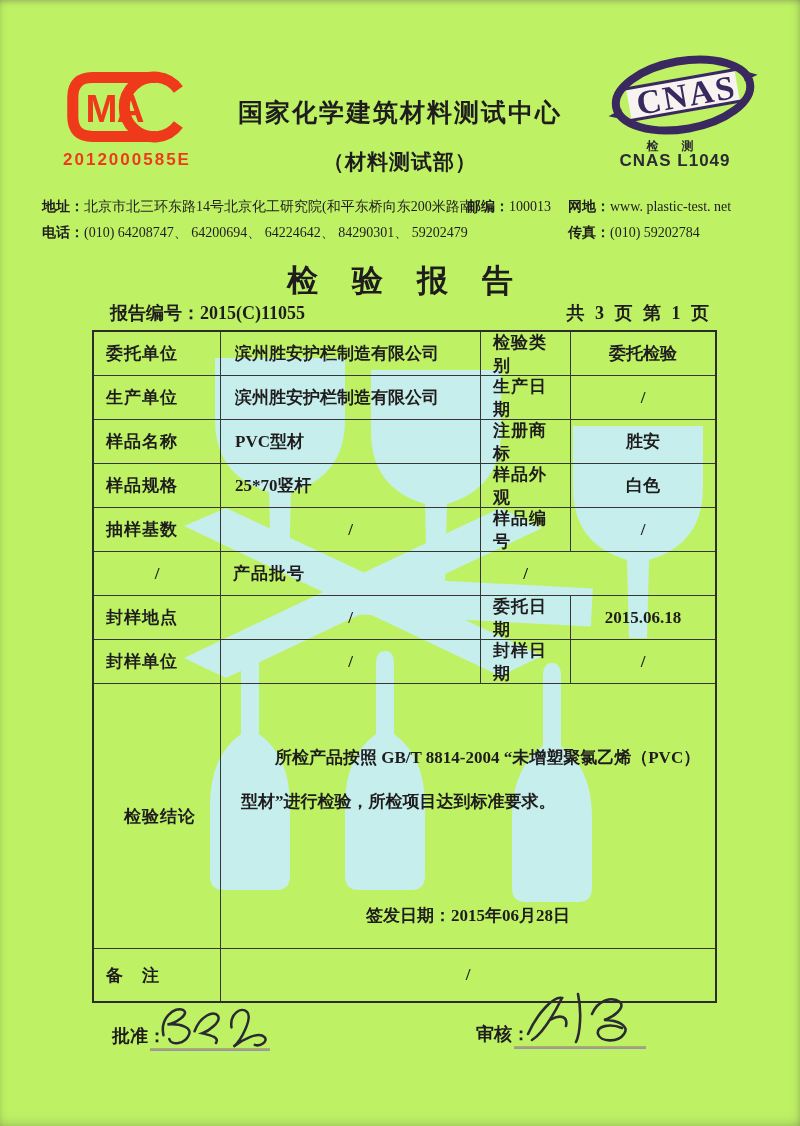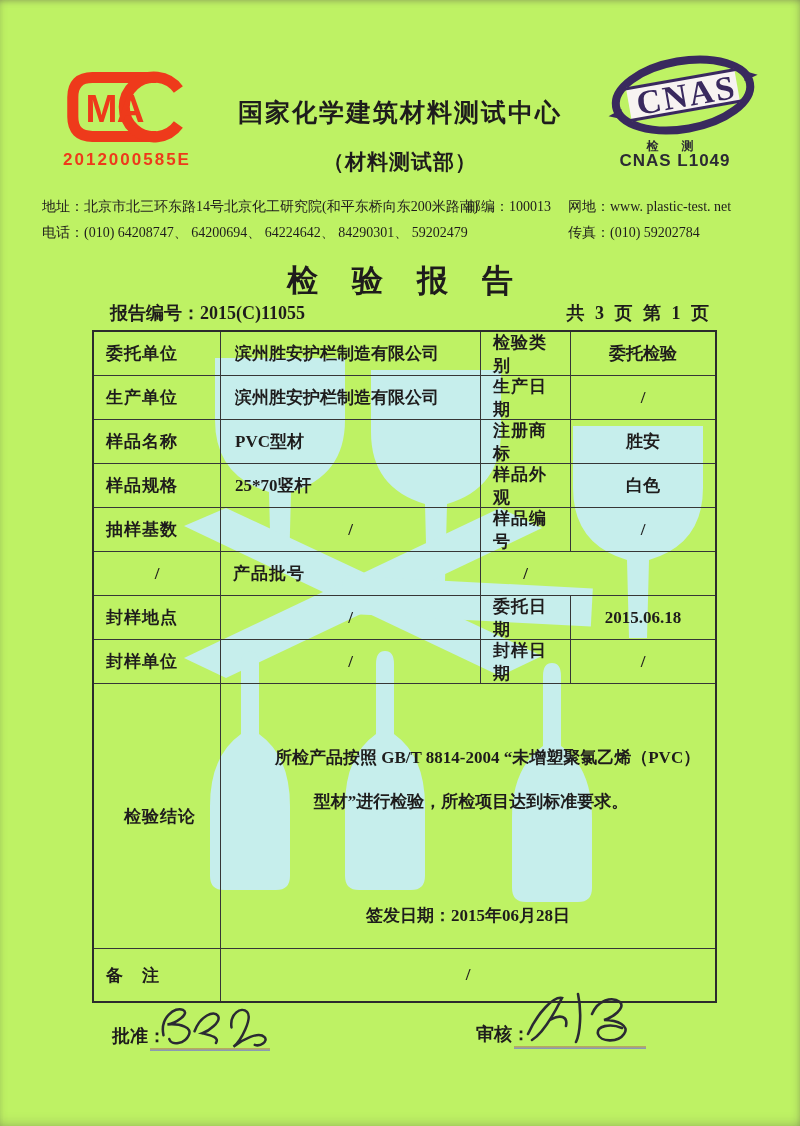--- a/index.html
+++ b/index.html
@@ -23,21 +23,21 @@
   .org-sub{left:190px;top:148px;width:420px;text-align:center;
     font-size:21px;font-weight:bold;letter-spacing:1px;}
   .cnas-svg{left:600px;top:50px;width:166px;height:96px;}
   .cnas-sub1{left:600px;top:138px;width:150px;text-align:center;
     font-size:12px;font-weight:bold;letter-spacing:10px;color:#2b2b33;}
   .cnas-sub2{left:600px;top:151px;width:150px;text-align:center;
     font-family:"Liberation Sans","DejaVu Sans",sans-serif;
     font-size:17px;font-weight:bold;letter-spacing:1px;color:#2b2b33;}
   
   .contact{left:42px;top:194px;width:720px;font-size:14px;line-height:26px;}
-  .contact .lbl{font-weight:normal;}
+  .contact .lbl{font-weight:bold;}
   .cline{position:relative;height:26px;}
   .seg{position:absolute;white-space:nowrap;}
   .seg.a{left:0;}
   .seg.b{left:425px;}
   .seg.c{left:526px;text-align:center;}
   
   .rpt-title{left:0;top:260px;width:800px;text-align:center;
     font-size:31px;font-weight:bold;letter-spacing:34px;text-indent:34px;}
   .rpt-no{left:110px;top:301px;font-size:18px;font-weight:bold;}
   .rpt-pages{top:301px;right:88px;font-size:18px;font-weight:bold;letter-spacing:3px;}
@@ -52,21 +52,21 @@
   .trow.big{grid-template-columns:126px 495px;height:264px;}
   .trow.note{grid-template-columns:126px 495px;height:52px;}
   .tc{display:flex;align-items:center;border-left:1.4px solid #363636;
     padding:0 6px;box-sizing:border-box;overflow:hidden;}
   .tc:first-child{border-left:none;}
   .tc.lab{padding-left:12px;letter-spacing:1px;}
   .tc.left{padding-left:14px;}
   .tc.ctr{justify-content:center;text-align:center;}
   .concl-cell{display:block;padding:52px 14px 0 20px;}
   .concl-line1{display:block;text-indent:2em;line-height:2.6;}
-  .concl-line2{display:block;line-height:2.6;text-align:center;}
+  .concl-line2{display:block;line-height:2.6;}
   .signdate{display:block;text-align:center;margin-top:80px;padding-right:6px;}
   .note-lab{letter-spacing:0;padding-left:12px;}
   
   .appr-lbl{left:112px;top:1024px;font-size:18px;font-weight:bold;}
   .rev-lbl{left:476px;top:1022px;font-size:18px;font-weight:bold;}
   .sigline{height:3px;background:linear-gradient(#c2ae47,#7f97c9);}
   .sig1-line{left:150px;top:1048px;width:120px;}
   .sig2-line{left:514px;top:1046px;width:132px;}
   .sig1-svg{left:146px;top:996px;width:136px;height:58px;}
   .sig2-svg{left:508px;top:986px;width:150px;height:64px;}

